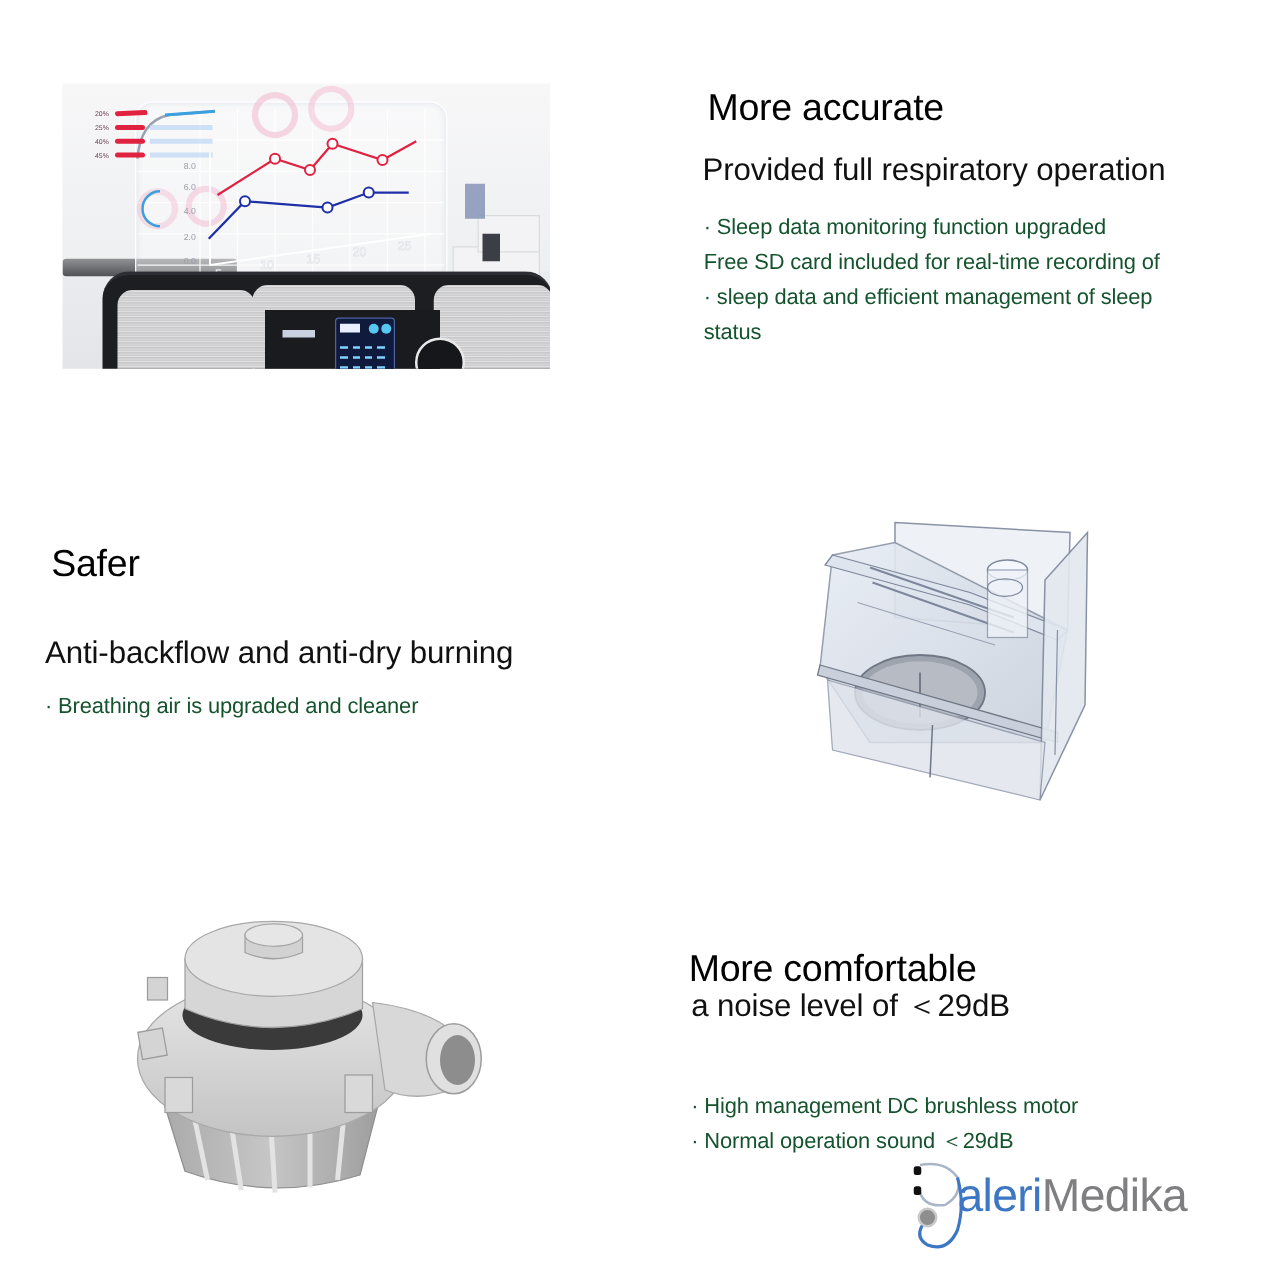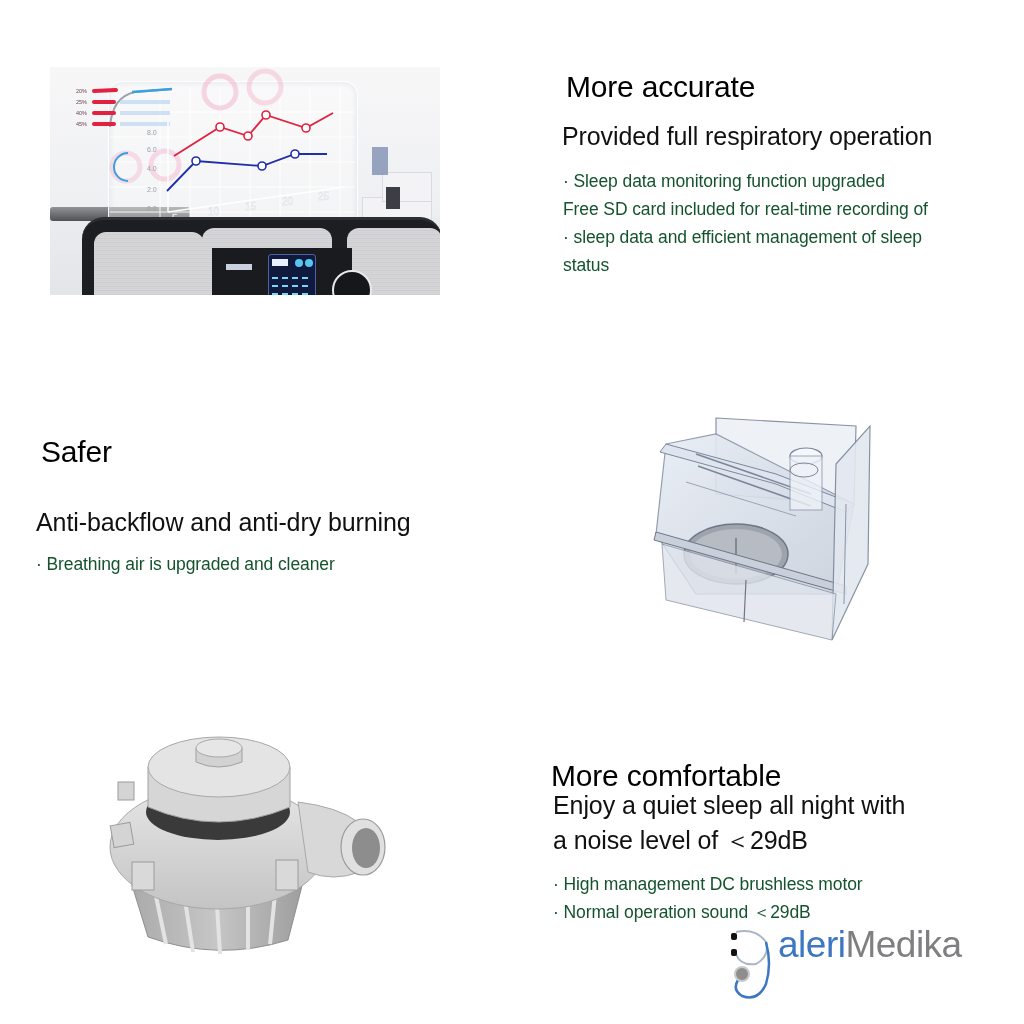--- a/index.html
+++ b/index.html
@@ -42,21 +42,21 @@
 
     
     .tank-img { position: absolute; left: 636px; top: 404px; width: 238px; height: 244px; }
 
     
     .blower-img { position: absolute; left: 98px; top: 712px; width: 300px; height: 260px; }
 
     
     .watermark { position: absolute; left: 726px; top: 924px; width: 270px; height: 80px; }
     .watermark .wm-g { position: absolute; left: 0; top: 0; }
-    .watermark .wm-text { position: absolute; left: 40px; top: 0px; font-size: 37px; letter-spacing: -0.5px; white-space: nowrap; margin-left: 12px; }
+    .watermark .wm-text { position: absolute; left: 40px; top: 12px; font-size: 37px; letter-spacing: -0.5px; white-space: nowrap; }
     .watermark .wm-a { color: #3d77c4; }
     .watermark .wm-b { color: #7f7f82; }
   </style>
 </head>
 <body>
 
 <div class="hero-img">
   <div class="wall-shelf"></div>
   <div class="dark-bar"></div>
   <div class="stairs">
@@ -254,21 +254,20 @@
 
   <path d="M 50 55 L 50 95 Q 120 125 192 95 L 192 55 Z" fill="#d6d6d6" stroke="#a0a0a0" stroke-width="1"></path>
   <ellipse cx="121" cy="55" rx="71" ry="30" fill="#e4e4e4" stroke="#a8a8a8" stroke-width="1"></ellipse>
 
   <path d="M 98 36 L 98 50 Q 120 60 144 50 L 144 36 Z" fill="#d2d2d2" stroke="#a0a0a0" stroke-width="1"></path>
   <ellipse cx="121" cy="36" rx="23" ry="9" fill="#e6e6e6" stroke="#a8a8a8" stroke-width="1"></ellipse>
 </svg>
 
 <div class="heading" style="left:551px;top:739px;margin-top:20px;">More comfortable</div>
 <div class="subhead" style="left:553px;top:788px;">
-  <div>Enjoy a quiet sleep all night with</div>
   <div>a noise level of ＜29dB</div>
 </div>
 <div class="bullets" style="left:553px;top:870px;">
   <div>· High management DC brushless motor</div>
   <div>· Normal operation sound ＜29dB</div>
 </div>
 
 <div class="watermark">
   <svg class="wm-g" width="50" height="80" viewBox="0 0 50 80">
     <path d="M 10 8 Q 30 4 40 18 Q 44 32 30 40 Q 14 42 10 30" fill="none" stroke="#a9b6c8" stroke-width="2"></path>

